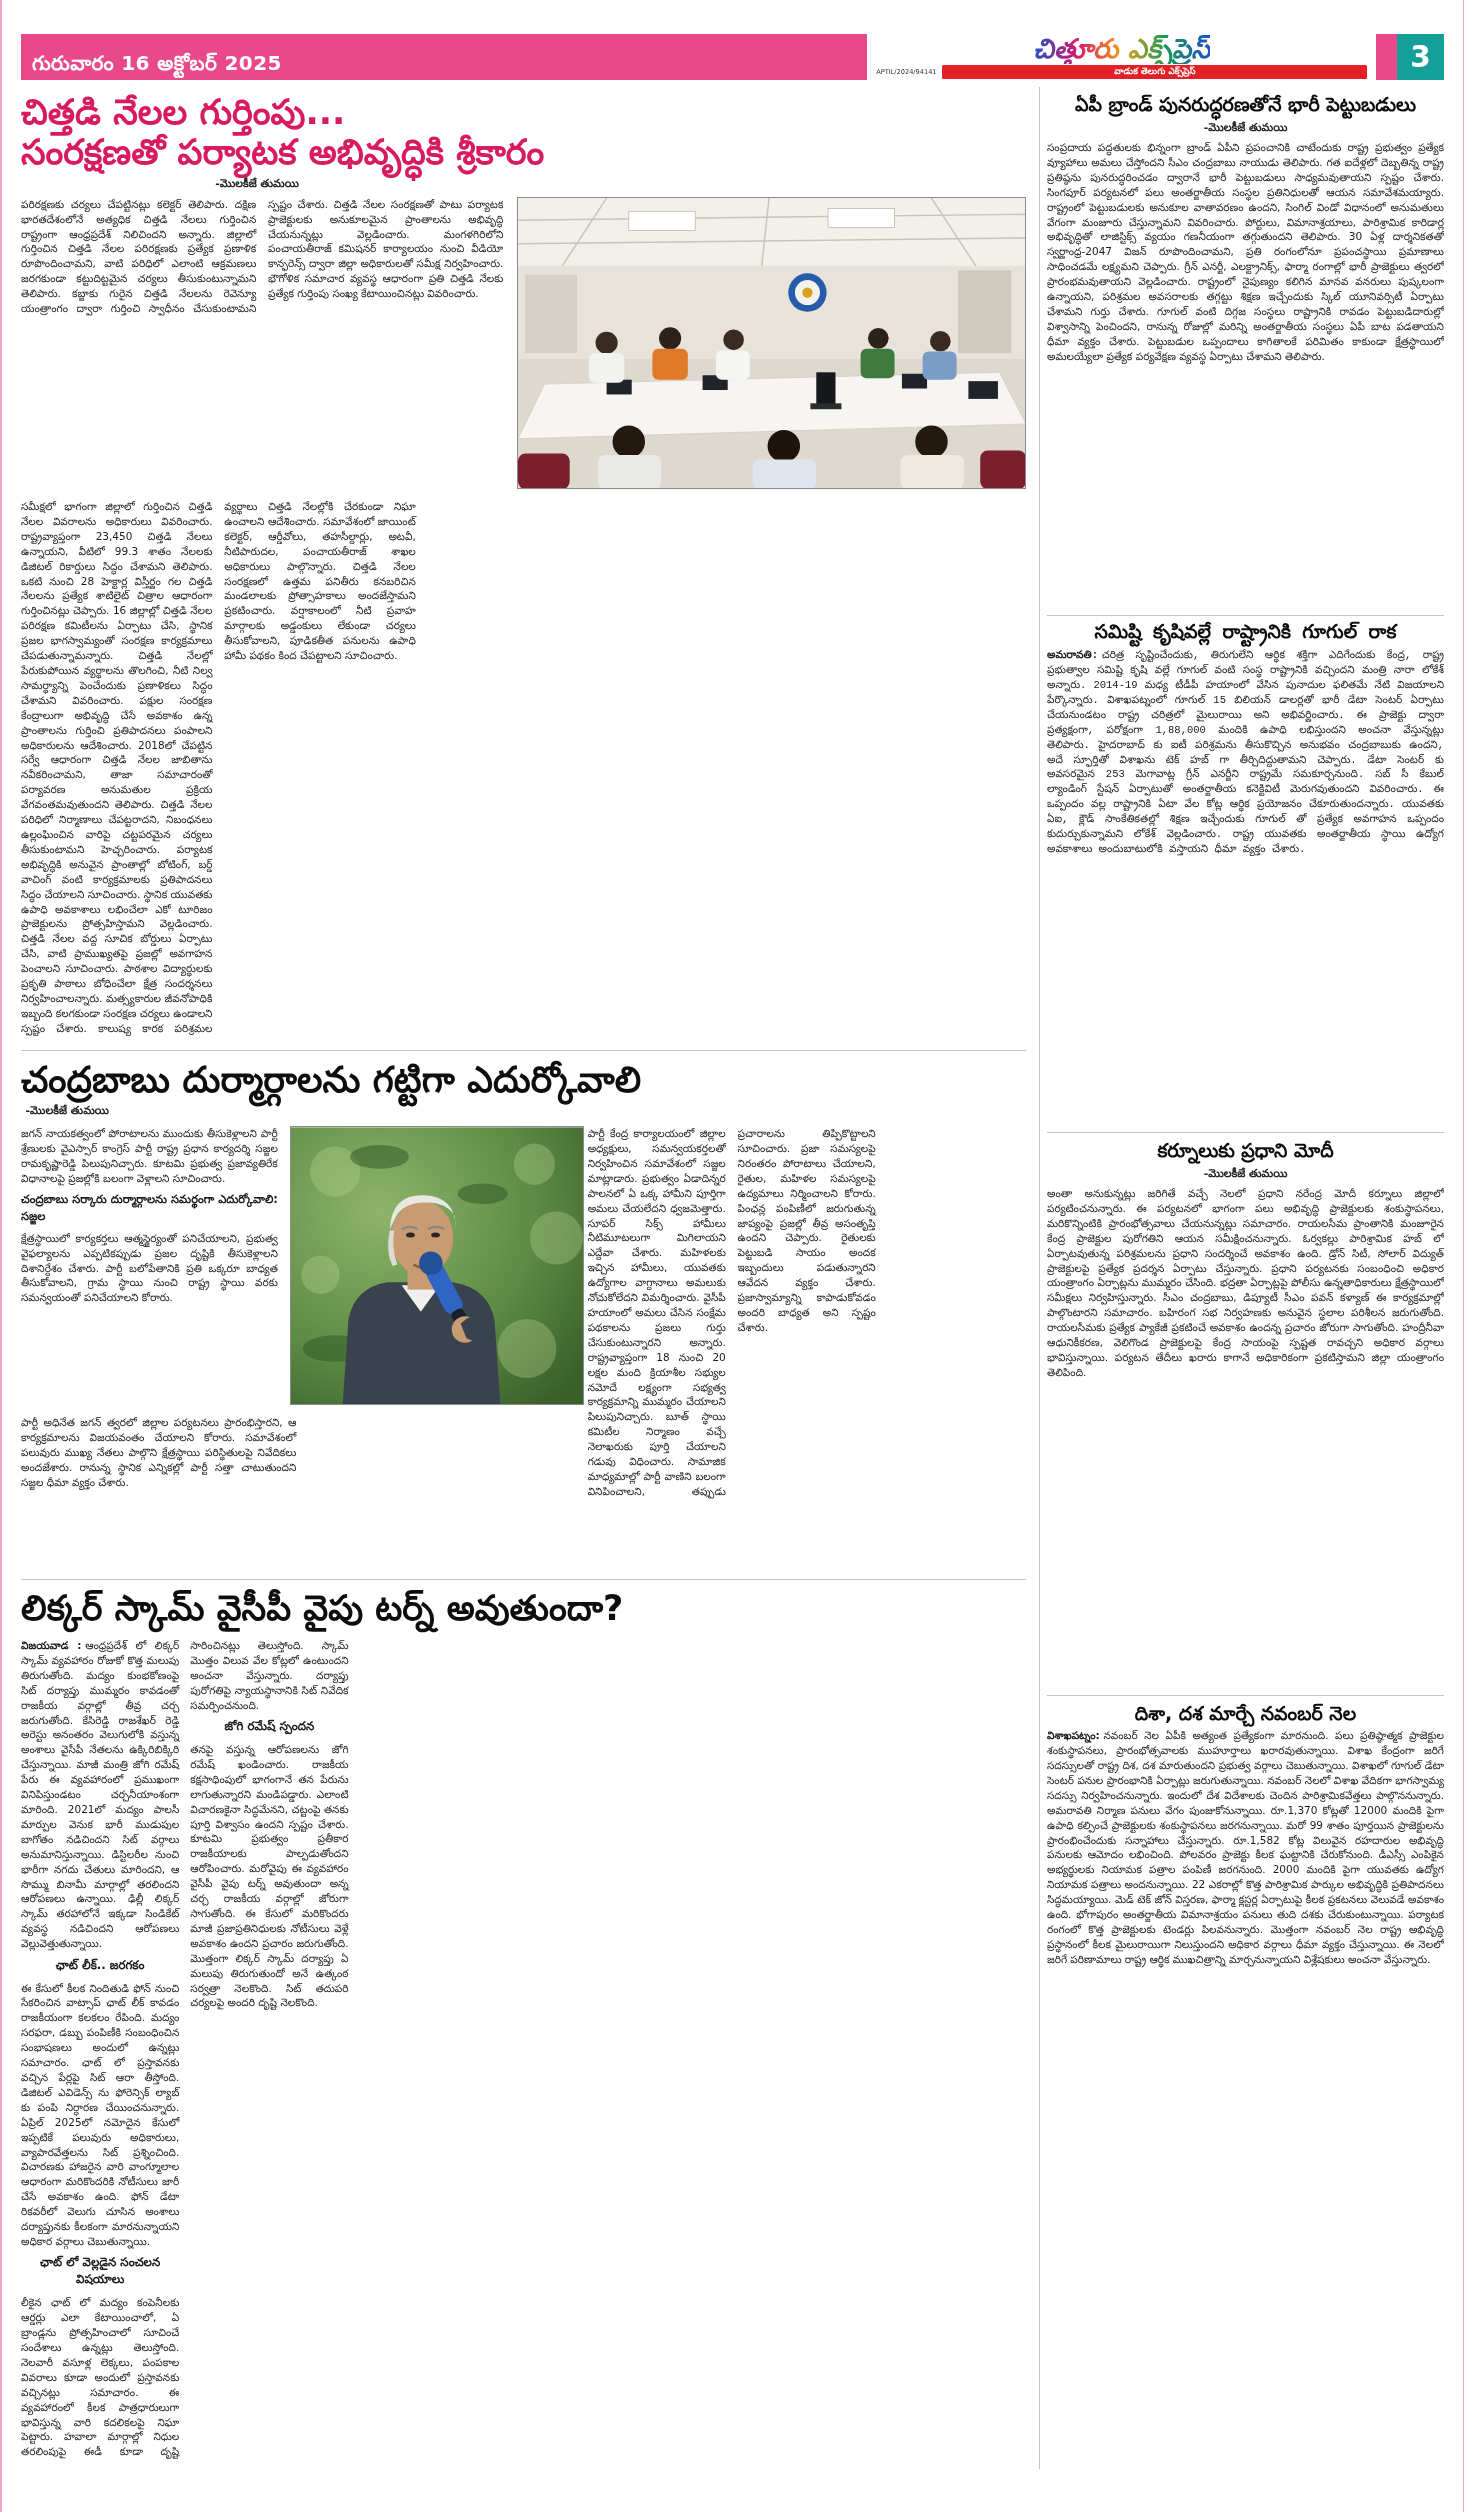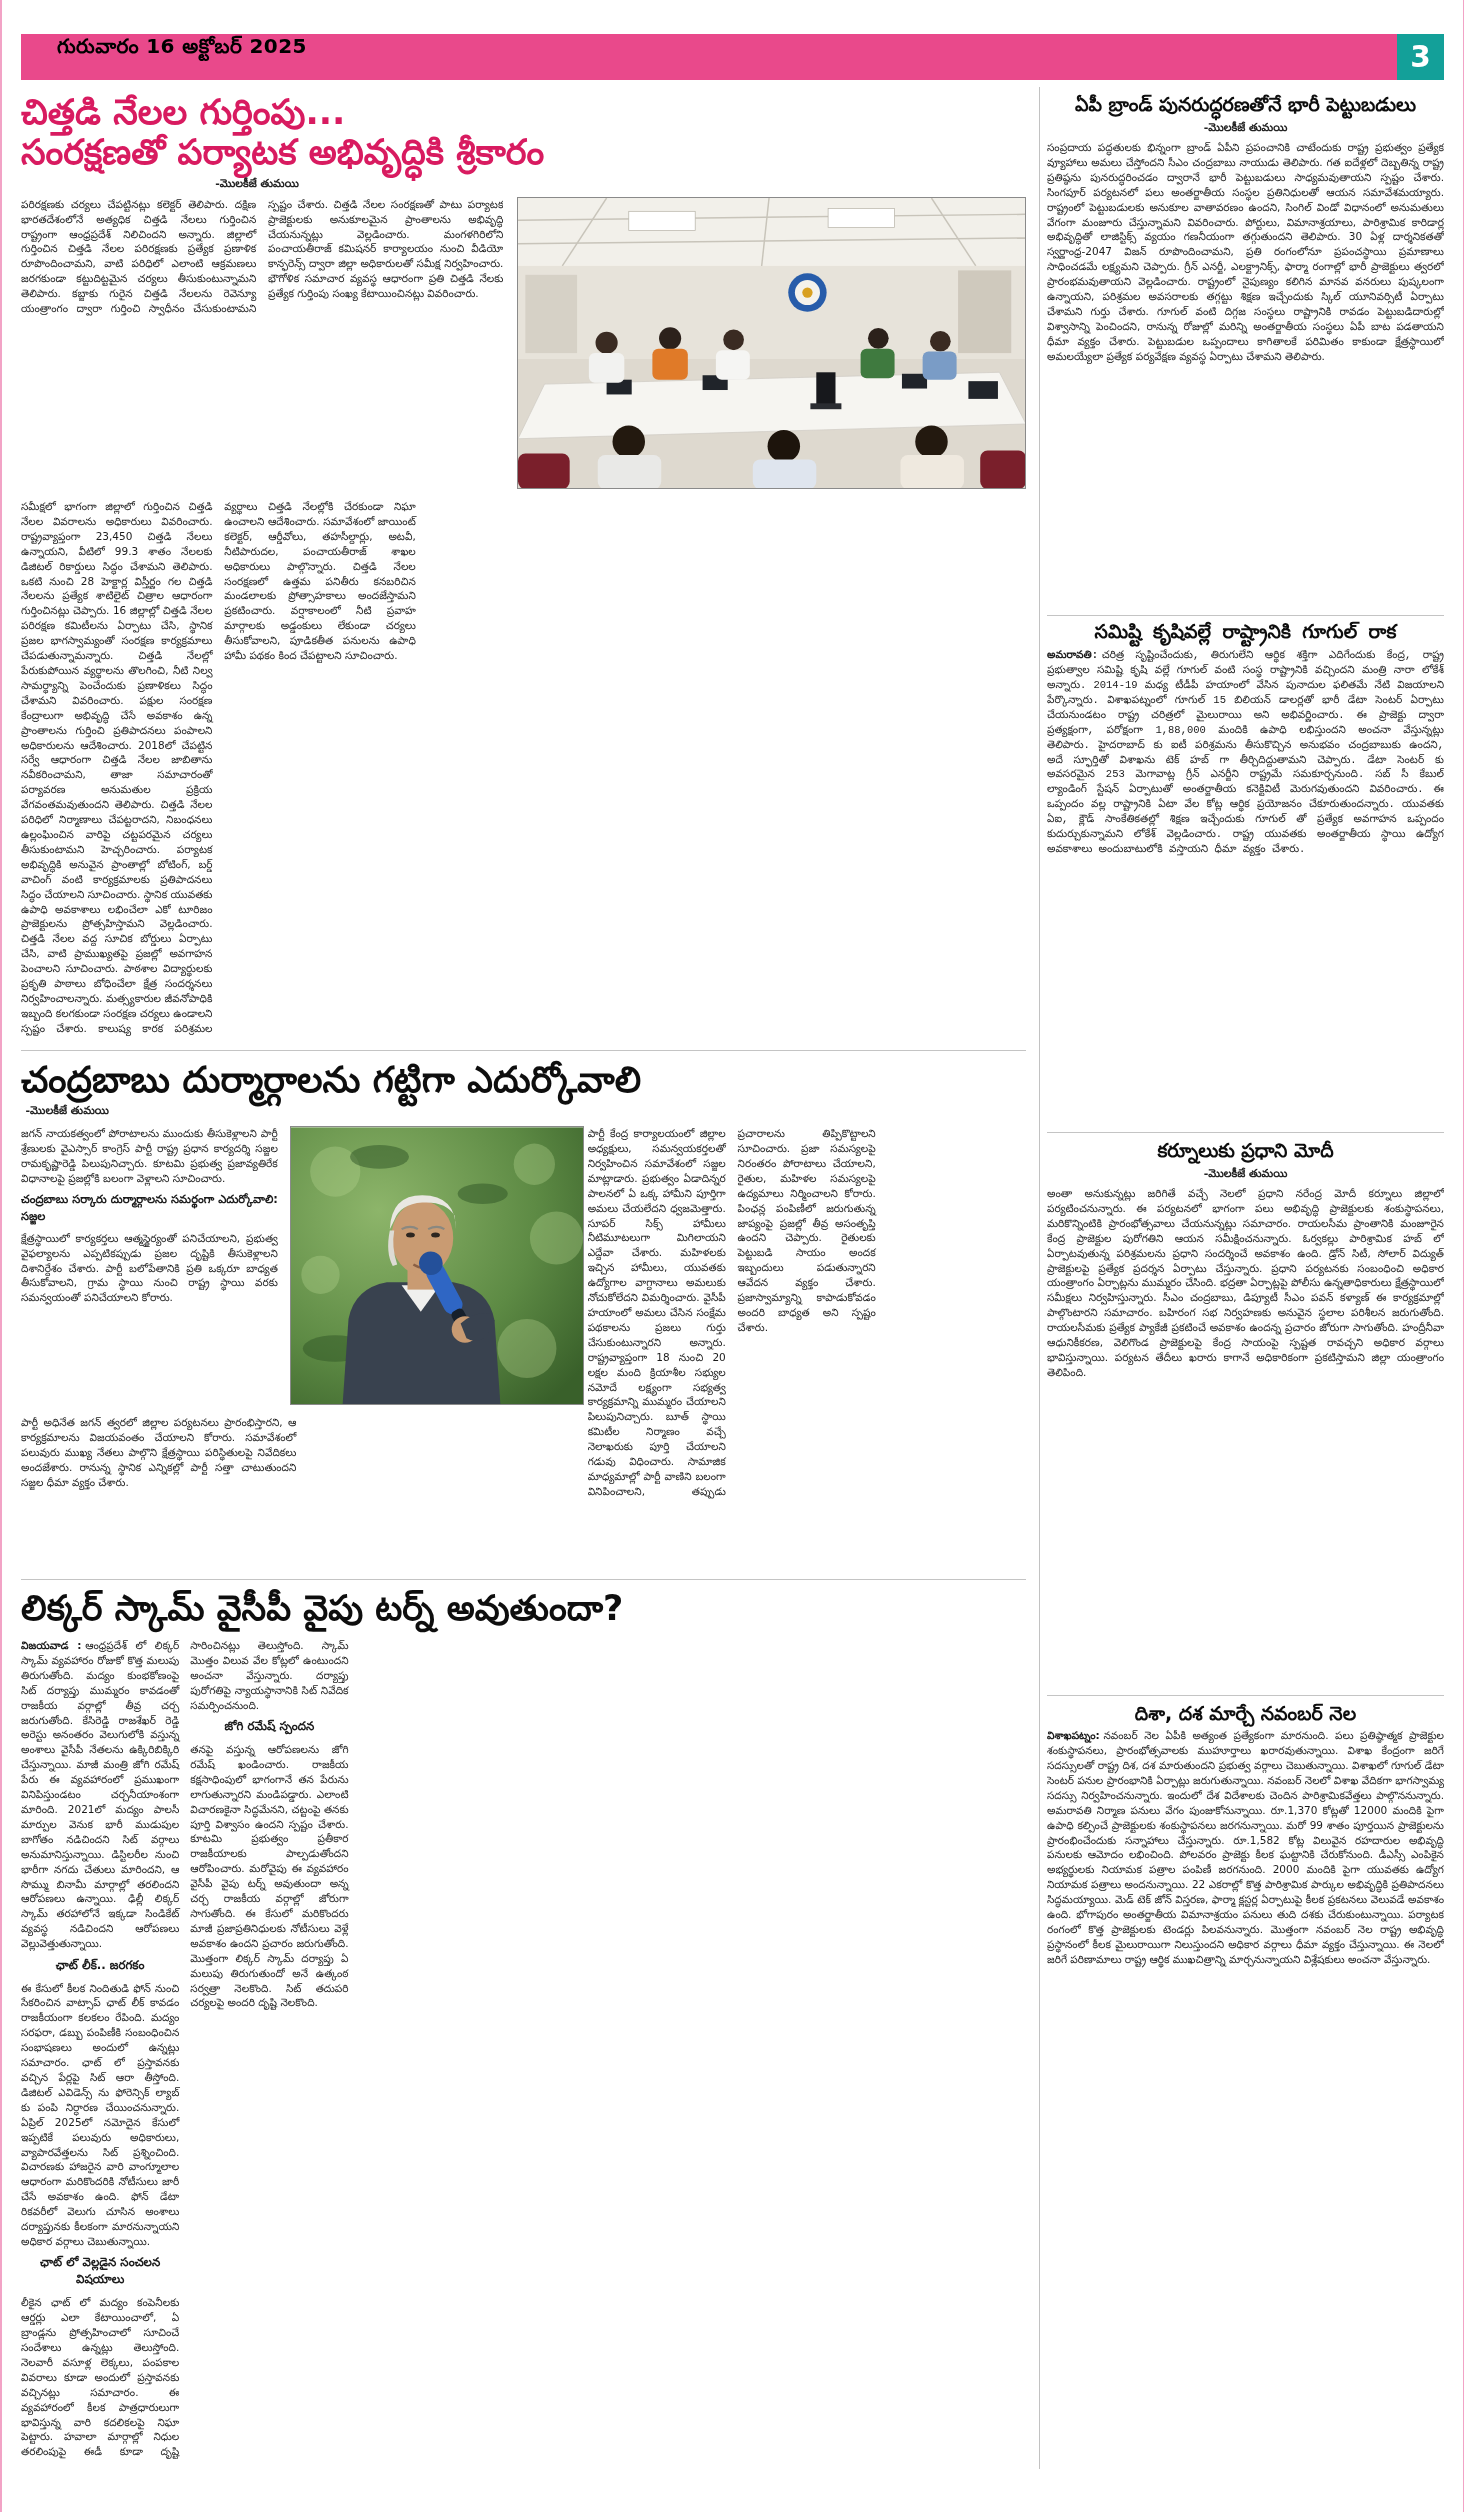--- a/index.html
+++ b/index.html
@@ -2,21 +2,21 @@
 <html style="font-size:11.8px"><head>
 <meta charset="utf-8">
 <style>
   html,body{margin:0;padding:0;background:#9a9a9a;}
   .page{width:1465px;height:2512px;margin:0 auto;background:#ffffff;position:relative;
         box-sizing:border-box;padding:34px 19px 8.9px;
         border-left:2.2px solid #f2a3c6;border-right:2.2px solid #f2a3c6;
         font-family:"DejaVu Sans","Liberation Sans",sans-serif;color:#1b1b1b;overflow:hidden;}
   
   .masthead{display:flex;height:46px;background:#e9498b;align-items:stretch;}
-  .date-bar{flex:1;display:flex;align-items:flex-start;padding-left:36px;color:#000000;font-weight:700;font-size:20px;letter-spacing:0.4px;}
+  .date-bar{flex:1;display:flex;align-items:flex-end;padding-left:11px;color:#ffffff;font-weight:700;font-size:20px;letter-spacing:0.4px;}
   .logo-block{width:509px;background:#fff;display:flex;flex-direction:column;align-items:center;justify-content:center;padding:2.2px 8.9px;box-sizing:border-box;}
   .logo-title{font-size:27px;font-weight:800;font-style:italic;line-height:1.05;white-space:nowrap;
       background:linear-gradient(90deg,#2050c8,#d6186e,#f39c12,#159a57,#2050c8);
       -webkit-background-clip:text;background-clip:text;color:#d6186e;-webkit-text-fill-color:transparent;}
   .logo-strip{display:flex;align-items:center;width:100%;gap:5.9px;margin-top:1.5px;}
   .logo-reg{font-size:6.6px;color:#333;white-space:nowrap;}
   .logo-tagline{flex:1;background:#e22028;color:#fff;text-align:center;font-size:8.9px;font-weight:700;padding:0.7px 0;border-radius:1.5px;}
   .page-num{width:47px;margin-left:20.7px;background:#13a099;color:#fff;display:flex;align-items:center;justify-content:center;font-size:29.5px;font-weight:800;}
   
   .content{display:flex;gap:13.3px;margin-top:7.4px;height:2382px;}
@@ -57,20 +57,27 @@
   .sa{height:529px;} .sb{height:517px;font-family:Liberation Mono, monospace;} .sc{height:563px;} .sd{height:757px;border-bottom:none;}
 </style>
 </head>
 <body>
 
 <div class="page">
 
   <header class="masthead">
     <div class="date-bar">
       <span>గురువారం 16 అక్టోబర్ 2025</span>
+    </div>
+    <div class="logo-block">
+      <div class="logo-title">చిత్తూరు ఎక్స్‌ప్రెస్</div>
+      <div class="logo-strip">
+        <span class="logo-reg">APTIL/2024/94141</span>
+        <span class="logo-tagline">వాడుక తెలుగు ఎక్స్‌ప్రెస్</span>
+      </div>
     </div>
     <div class="page-num">3</div>
   </header>
 
   <div class="content">
 
     <main class="main-col">
 
       <article>
         <h1 class="a1-headline">

